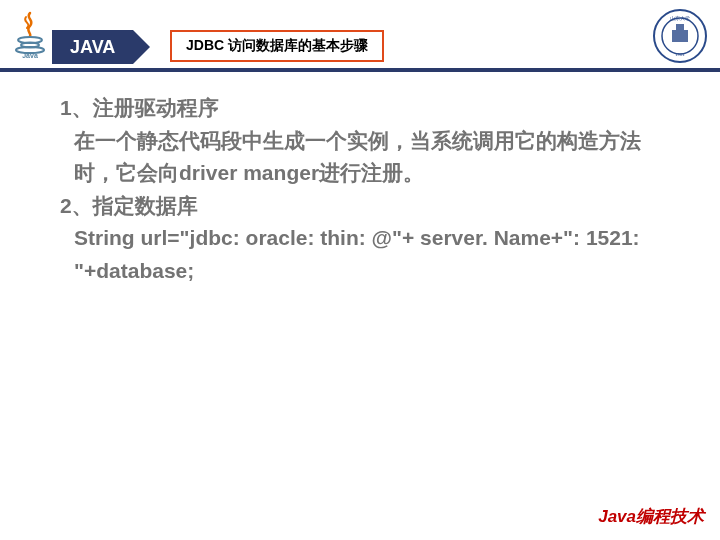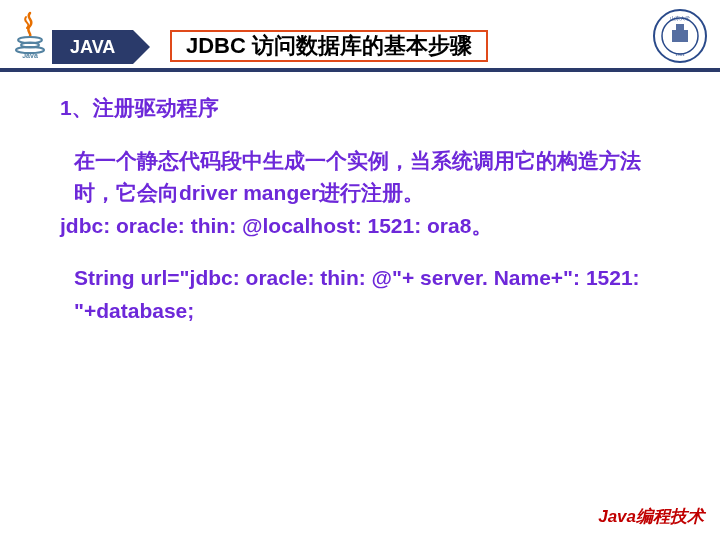--- a/index.html
+++ b/index.html
@@ -48,44 +48,43 @@
     border-bottom: 17px solid transparent;
     border-left: 17px solid #2a3a6a;
   }
   .title-tag {
     position: absolute;
     left: 170px;
     top: 30px;
     border: 2px solid #e04a1a;
     color: #000;
     font-weight: bold;
-    font-size: 22px;
+    font-size: 14px;
     padding: 4px 14px;
     height: 32px;
     display: flex;
     align-items: center;
     background: #fff;
   }
   .seal {
     position: absolute;
     right: 12px;
     top: 8px;
     width: 56px;
     height: 56px;
   }
   .content {
     padding: 20px 50px 0 60px;
     font-size: 21px;
     font-weight: bold;
     line-height: 1.55;
-    color: #6d28d9;
+    color: #737373;
   }
   .indent {
     padding-left: 14px;
-    margin-top: 20px;
   }
   .footer {
     position: absolute;
     right: 16px;
     bottom: 12px;
     font-size: 17px;
     font-weight: bold;
     font-style: italic;
     color: #c00000;
   }
@@ -117,17 +116,17 @@
     <rect x="20" y="22" width="16" height="12" fill="#2a4a8a" opacity="0.8"></rect>
     <rect x="24" y="16" width="8" height="6" fill="#2a4a8a" opacity="0.8"></rect>
     <text x="28" y="12" font-size="5" text-anchor="middle" fill="#2a4a8a">山东大学</text>
     <text x="28" y="48" font-size="4" text-anchor="middle" fill="#2a4a8a">1901</text>
   </svg>
 </div>
 
 <div class="content">
   <div>1、注册驱动程序</div>
   <div class="indent">在一个静态代码段中生成一个实例，当系统调用它的构造方法时，它会向driver manger进行注册。</div>
-  <div>jdbc: oracle: thin: @localhost: 1521: ora8。</div>
+  <div>2、指定数据库</div>
   <div class="indent">String url="jdbc: oracle: thin: @"+ server. Name+": 1521: "+database;</div>
 </div>
 
 <div class="footer">Java编程技术</div>
 
 </body></html>

